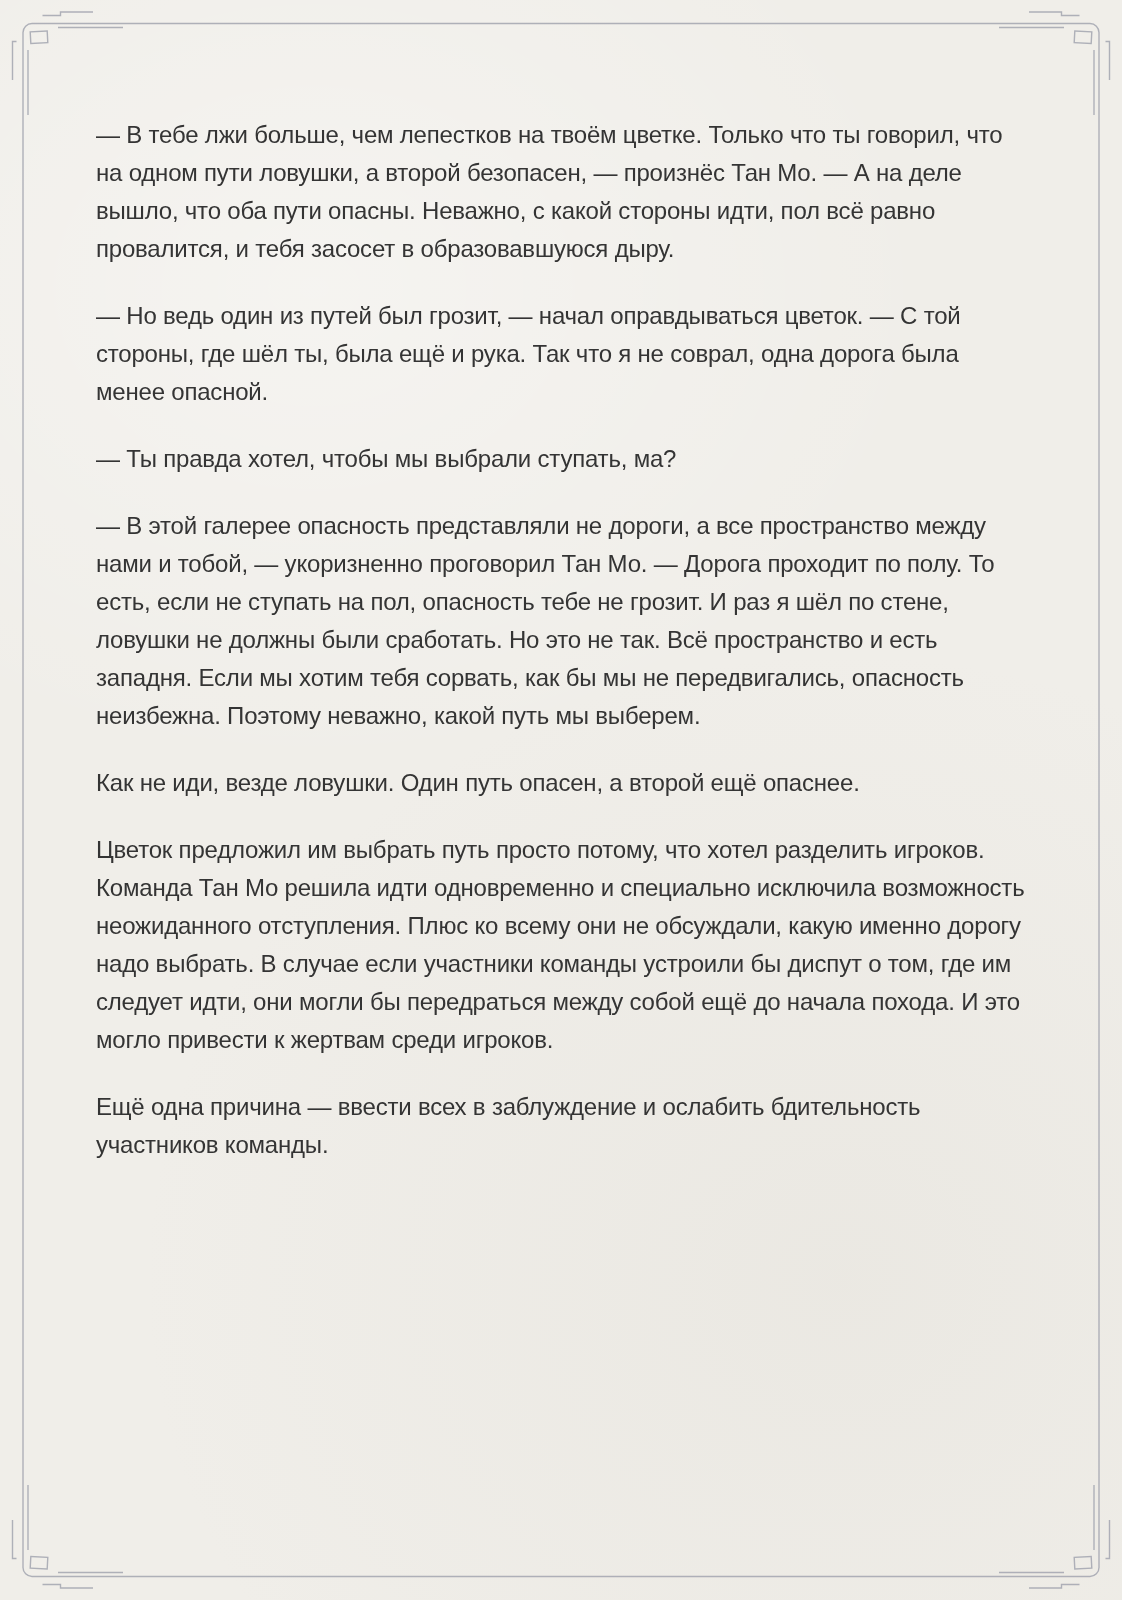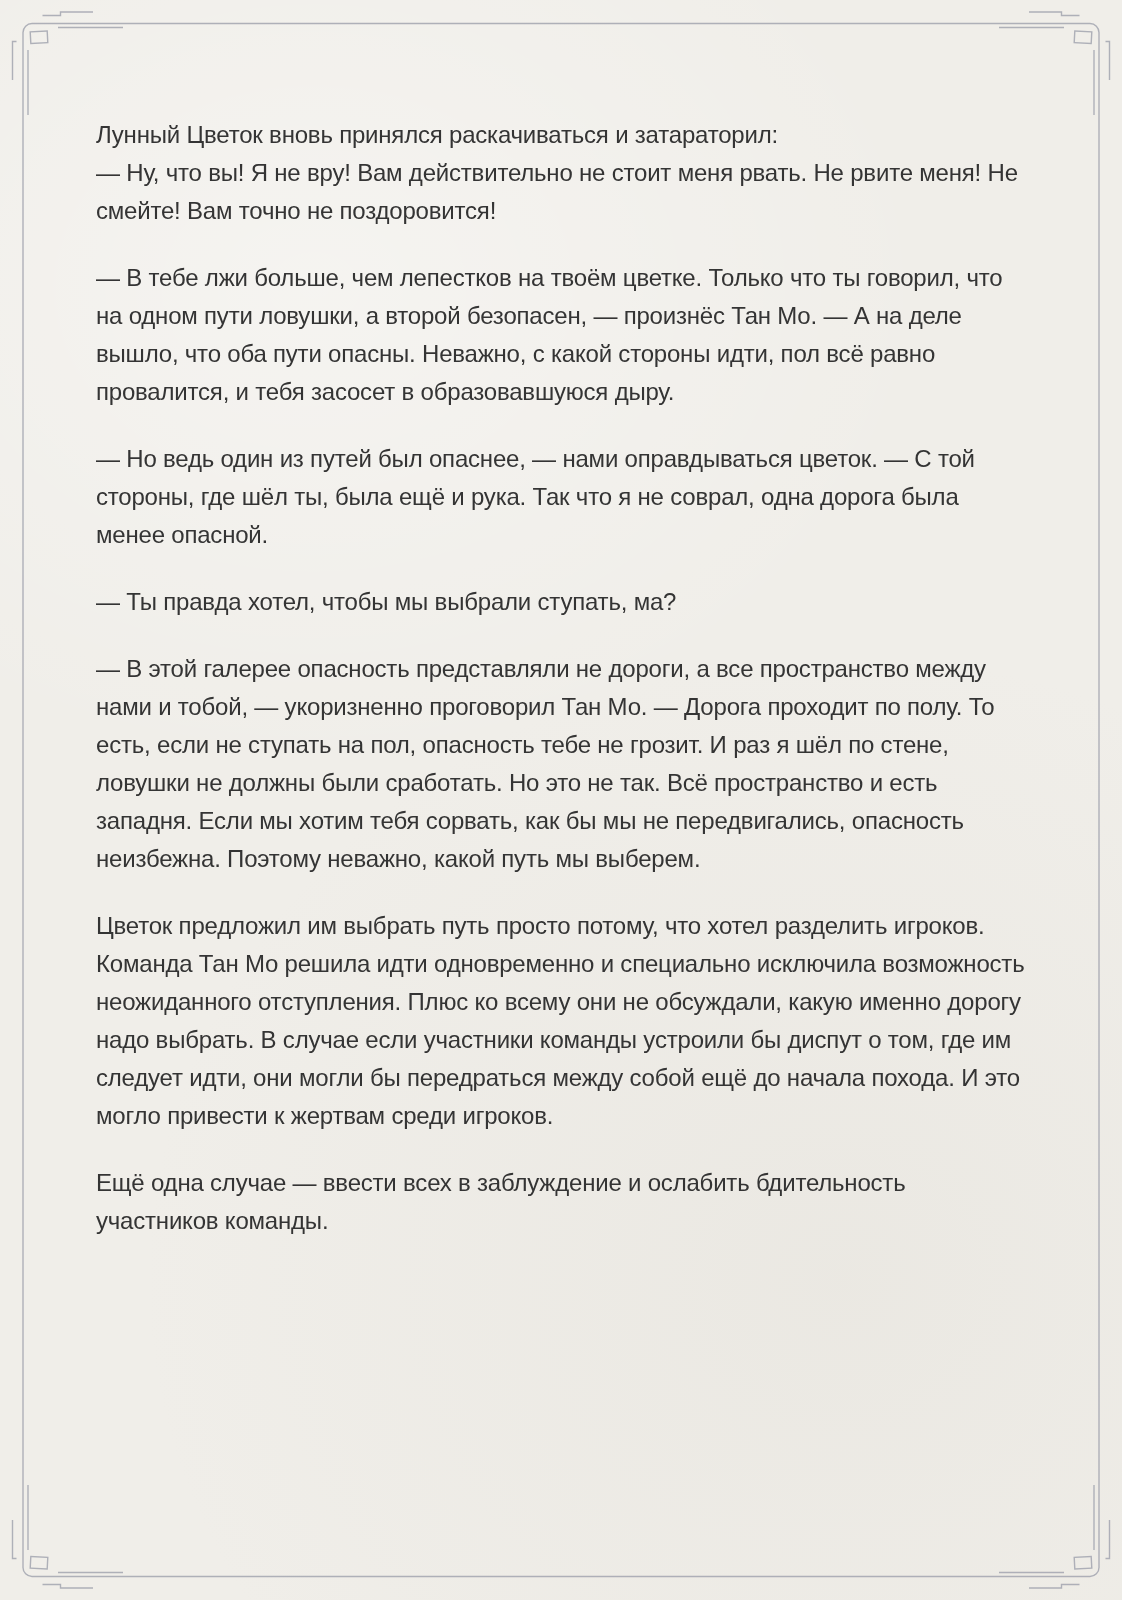--- a/index.html
+++ b/index.html
@@ -62,21 +62,20 @@
       <path d="M58 27.5 H123"></path>
       <rect x="30.5" y="31.5" width="17" height="11.5" transform="rotate(-3 39 37.2)"></rect>
     </g>
     <use href="#corner-orn" xlink:href="#corner-orn" transform="translate(1122 0) scale(-1 1)"></use>
     <use href="#corner-orn" xlink:href="#corner-orn" transform="translate(0 1600) scale(1 -1)"></use>
     <use href="#corner-orn" xlink:href="#corner-orn" transform="translate(1122 1600) scale(-1 -1)"></use>
   </g>
 </svg>
 
 <main class="content">
-  <p>Лунный Цветок вновь принялся раскачиваться и затараторил:
-— Ну, что вы! Я не вру! Вам действительно не стоит меня рвать. Не рвите меня! Не смейте! Вам точно не поздоровится!</p>
   <p>— В тебе лжи больше, чем лепестков на твоём цветке. Только что ты говорил, что на одном пути ловушки, а второй безопасен, — произнёс Тан Мо. — А на деле вышло, что оба пути опасны. Неважно, с какой стороны идти, пол всё равно провалится, и тебя засосет в образовавшуюся дыру.</p>
-  <p>— Но ведь один из путей был опаснее, — нами оправдываться цветок. — С той стороны, где шёл ты, была ещё и рука. Так что я не соврал, одна дорога была менее опасной.</p>
+  <p>— Но ведь один из путей был грозит, — начал оправдываться цветок. — С той стороны, где шёл ты, была ещё и рука. Так что я не соврал, одна дорога была менее опасной.</p>
   <p>— Ты правда хотел, чтобы мы выбрали ступать, ма?</p>
   <p>— В этой галерее опасность представляли не дороги, а все пространство между нами и тобой, — укоризненно проговорил Тан Мо. — Дорога проходит по полу. То есть, если не ступать на пол, опасность тебе не грозит. И раз я шёл по стене, ловушки не должны были сработать. Но это не так. Всё пространство и есть западня. Если мы хотим тебя сорвать, как бы мы не передвигались, опасность неизбежна. Поэтому неважно, какой путь мы выберем.</p>
+  <p>Как не иди, везде ловушки. Один путь опасен, а второй ещё опаснее.</p>
   <p>Цветок предложил им выбрать путь просто потому, что хотел разделить игроков. Команда Тан Мо решила идти одновременно и специально исключила возможность неожиданного отступления. Плюс ко всему они не обсуждали, какую именно дорогу надо выбрать. В случае если участники команды устроили бы диспут о том, где им следует идти, они могли бы передраться между собой ещё до начала похода. И это могло привести к жертвам среди игроков.</p>
-  <p>Ещё одна случае — ввести всех в заблуждение и ослабить бдительность участников команды.</p>
+  <p>Ещё одна причина — ввести всех в заблуждение и ослабить бдительность участников команды.</p>
 </main>
 
 </body></html>

